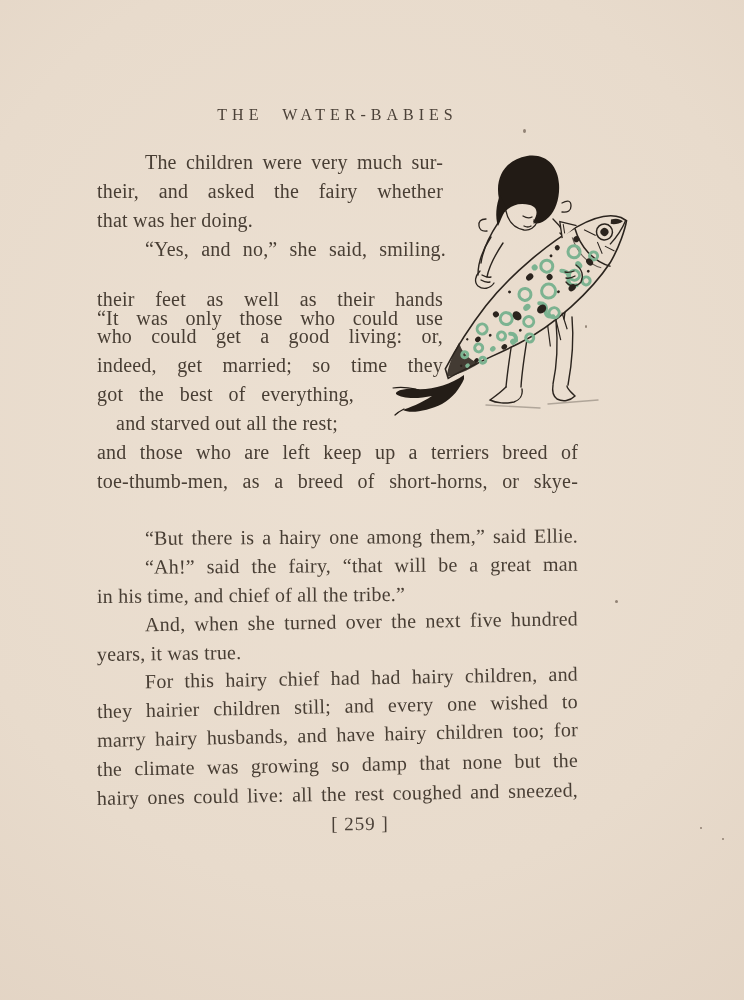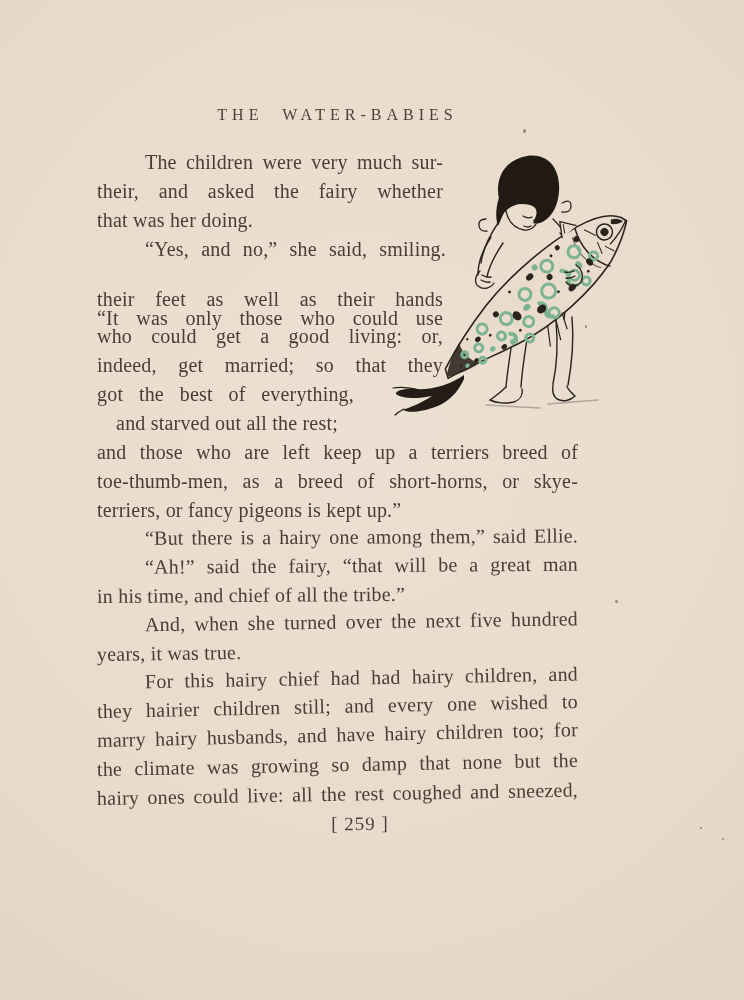--- a/index.html
+++ b/index.html
@@ -162,26 +162,25 @@
     </svg>
   </div>
 
   <div class="line justify indent" style="top:148px;width:346px;">The children were very much sur-</div>
   <div class="line justify" style="top:177px;width:346px;">their, and asked the fairy whether</div>
   <div class="line" style="top:206px;width:346px;">that was her doing.</div>
   <div class="line justify indent" style="top:235px;width:349px;">“Yes, and no,” she said, smiling.</div>
   <div class="line justify" style="top:264px;width:346px;margin-top:40px;">“It was only those who could use</div>
   <div class="line justify" style="top:285px;width:346px;">their feet as well as their hands</div>
   <div class="line justify" style="top:322px;width:346px;">who could get a good living: or,</div>
-  <div class="line justify" style="top:351px;width:346px;">indeed, get married; so that they</div>
+  <div class="line justify" style="top:351px;width:346px;">indeed, get married; so time they</div>
   <div class="line justify" style="top:380px;width:257px;">got the best of everything,</div>
   <div class="line" style="top:409px;width:260px;text-align:center;">and starved out all the rest;</div>
   <div class="line justify" style="top:438px;width:481px;">and those who are left keep up a terriers breed of</div>
   <div class="line justify" style="top:467px;width:481px;">toe-thumb-men, as a breed of short-horns, or skye-</div>
-  <div class="line" style="top:496px;width:481px;">terriers, or fancy pigeons is kept up.”</div>
   <div class="line justify indent" style="top:524px;width:481px;transform:rotate(-0.3deg);">“But there is a hairy one among them,” said Ellie.</div>
   <div class="line justify indent" style="top:553px;width:481px;transform:rotate(-0.4deg);">“Ah!” said the fairy, “that will be a great man</div>
   <div class="line" style="top:582px;width:481px;transform:rotate(-0.4deg);">in his time, and chief of all the tribe.”</div>
   <div class="line justify indent" style="top:611px;width:481px;transform:rotate(-0.8deg);">And, when she turned over the next five hundred</div>
   <div class="line" style="top:640px;width:481px;transform:rotate(-0.8deg);">years, it was true.</div>
   <div class="line justify indent" style="top:668px;width:481px;transform:rotate(-1deg);">For this hairy chief had had hairy children, and</div>
   <div class="line justify" style="top:697px;width:481px;transform:rotate(-1.2deg);">they hairier children still; and every one wished to</div>
   <div class="line justify" style="top:726px;width:481px;transform:rotate(-1.3deg);">marry hairy husbands, and have hairy children too; for</div>
   <div class="line justify" style="top:755px;width:481px;transform:rotate(-1.1deg);">the climate was growing so damp that none but the</div>
   <div class="line justify" style="top:784px;width:481px;transform:rotate(-1deg);">hairy ones could live: all the rest coughed and sneezed,</div>

